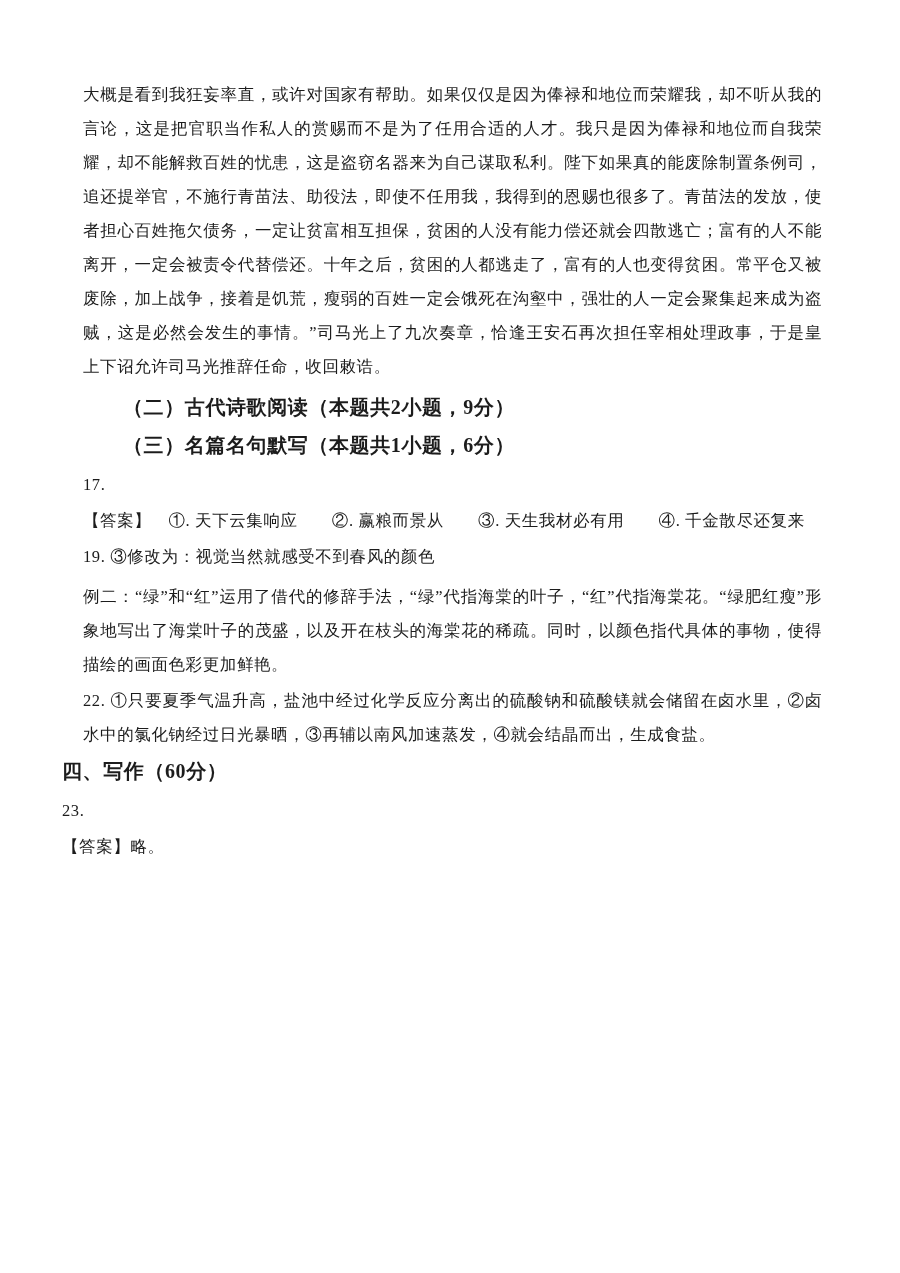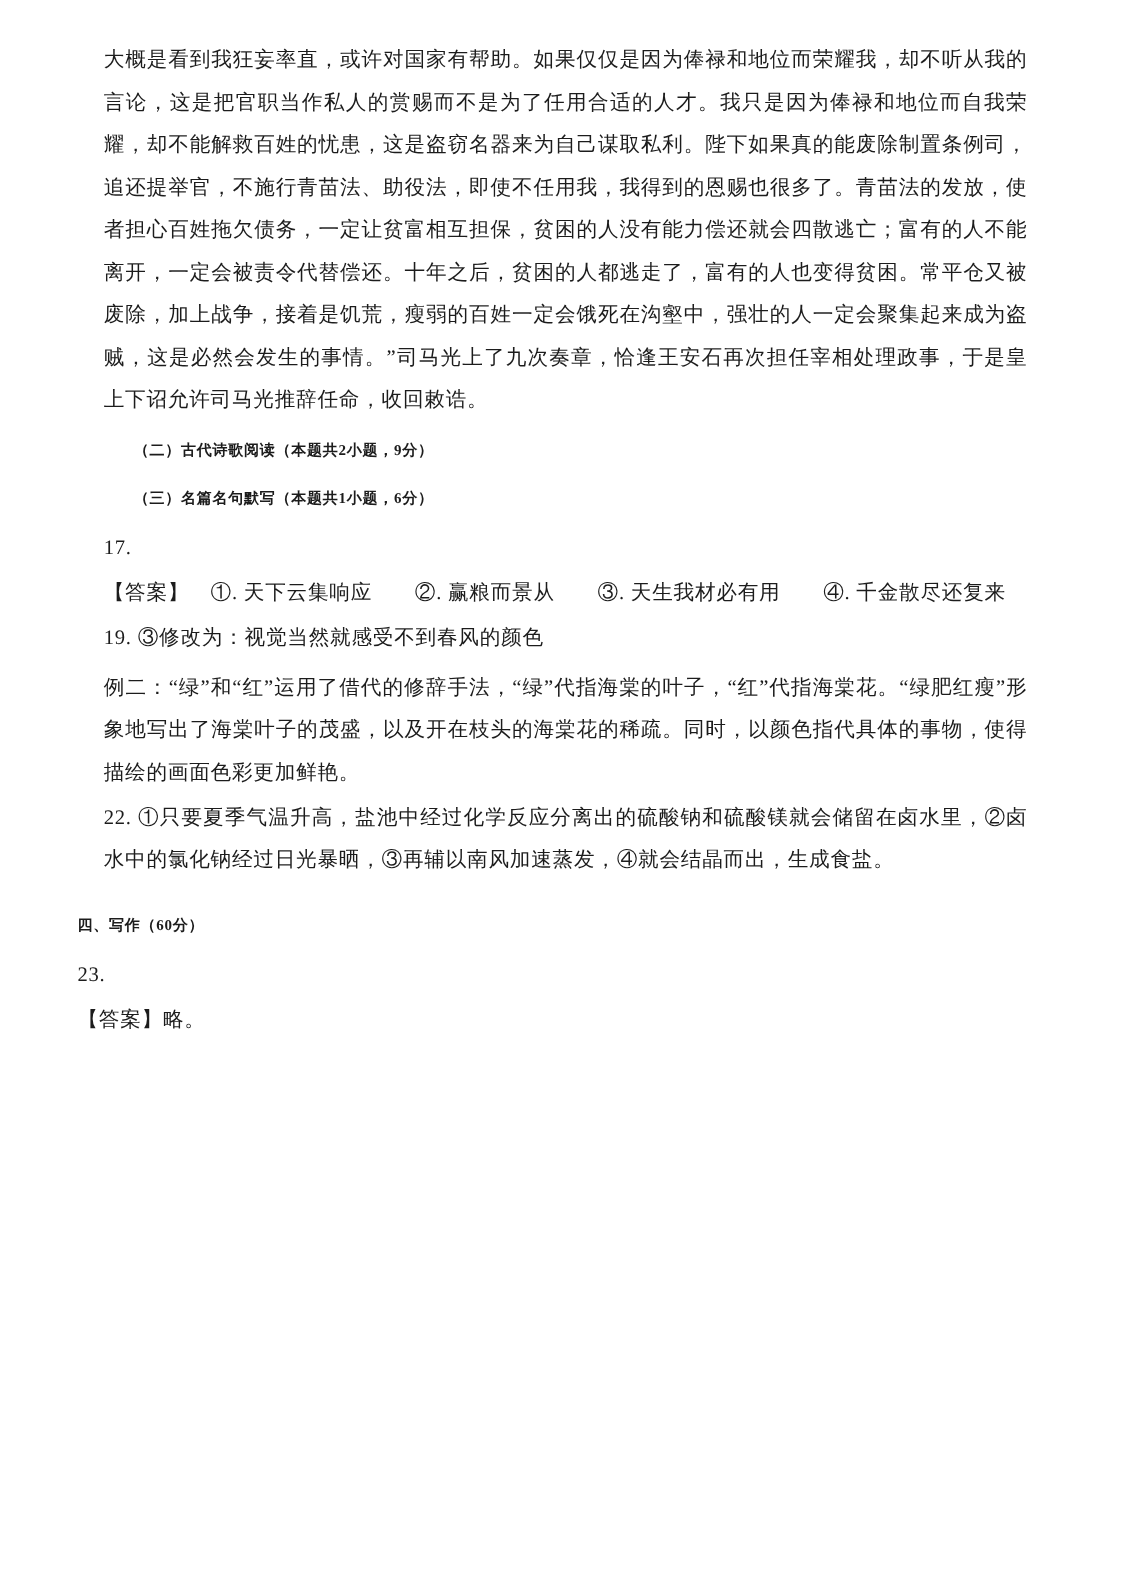--- a/index.html
+++ b/index.html
@@ -11,49 +11,49 @@
     width: 900px;
     height: 1273px;
     font-family: "Liberation Serif", "DejaVu Serif", serif;
     color: #1c1c1c;
     overflow: hidden;
   }
   .page {
     box-sizing: border-box;
     width: 900px;
     height: 1273px;
-    padding: 31px 78px 40px 62px;
+    padding: 78px 78px 40px 62px;
     background: #ffffff;
   }
   .blk {
     margin: 0 0 2px 21px;
     font-size: 16.5px;
     line-height: 34px;
     letter-spacing: 0.6px;
   }
   .just {
     text-align: justify;
     text-justify: inter-ideograph;
   }
   .hd {
     font-weight: bold;
-    font-size: 12px;
+    font-size: 20px;
     line-height: 34px;
     letter-spacing: 0.6px;
     text-indent: 2em;
     margin: 4px 0 4px 21px;
   }
   .outdent {
     margin-left: 0;
   }
   .hd.outdent {
     text-indent: 0;
   }
   .gap-sm { margin-top: 6px; }
-  .gap-md { margin-top: 18px; }
+  .gap-md { margin-top: 2px; }
 </style>
 </head>
 <body>
 
 <div class="page">
 
   <p class="blk just">大概是看到我狂妄率直，或许对国家有帮助。如果仅仅是因为俸禄和地位而荣耀我，却不听从我的言论，这是把官职当作私人的赏赐而不是为了任用合适的人才。我只是因为俸禄和地位而自我荣耀，却不能解救百姓的忧患，这是盗窃名器来为自己谋取私利。陛下如果真的能废除制置条例司，追还提举官，不施行青苗法、助役法，即使不任用我，我得到的恩赐也很多了。青苗法的发放，使者担心百姓拖欠债务，一定让贫富相互担保，贫困的人没有能力偿还就会四散逃亡；富有的人不能离开，一定会被责令代替偿还。十年之后，贫困的人都逃走了，富有的人也变得贫困。常平仓又被废除，加上战争，接着是饥荒，瘦弱的百姓一定会饿死在沟壑中，强壮的人一定会聚集起来成为盗贼，这是必然会发生的事情。”司马光上了九次奏章，恰逢王安石再次担任宰相处理政事，于是皇上下诏允许司马光推辞任命，收回敕诰。</p>
 
   <p class="hd gap-sm">（二）古代诗歌阅读（本题共2小题，9分）</p>
 

